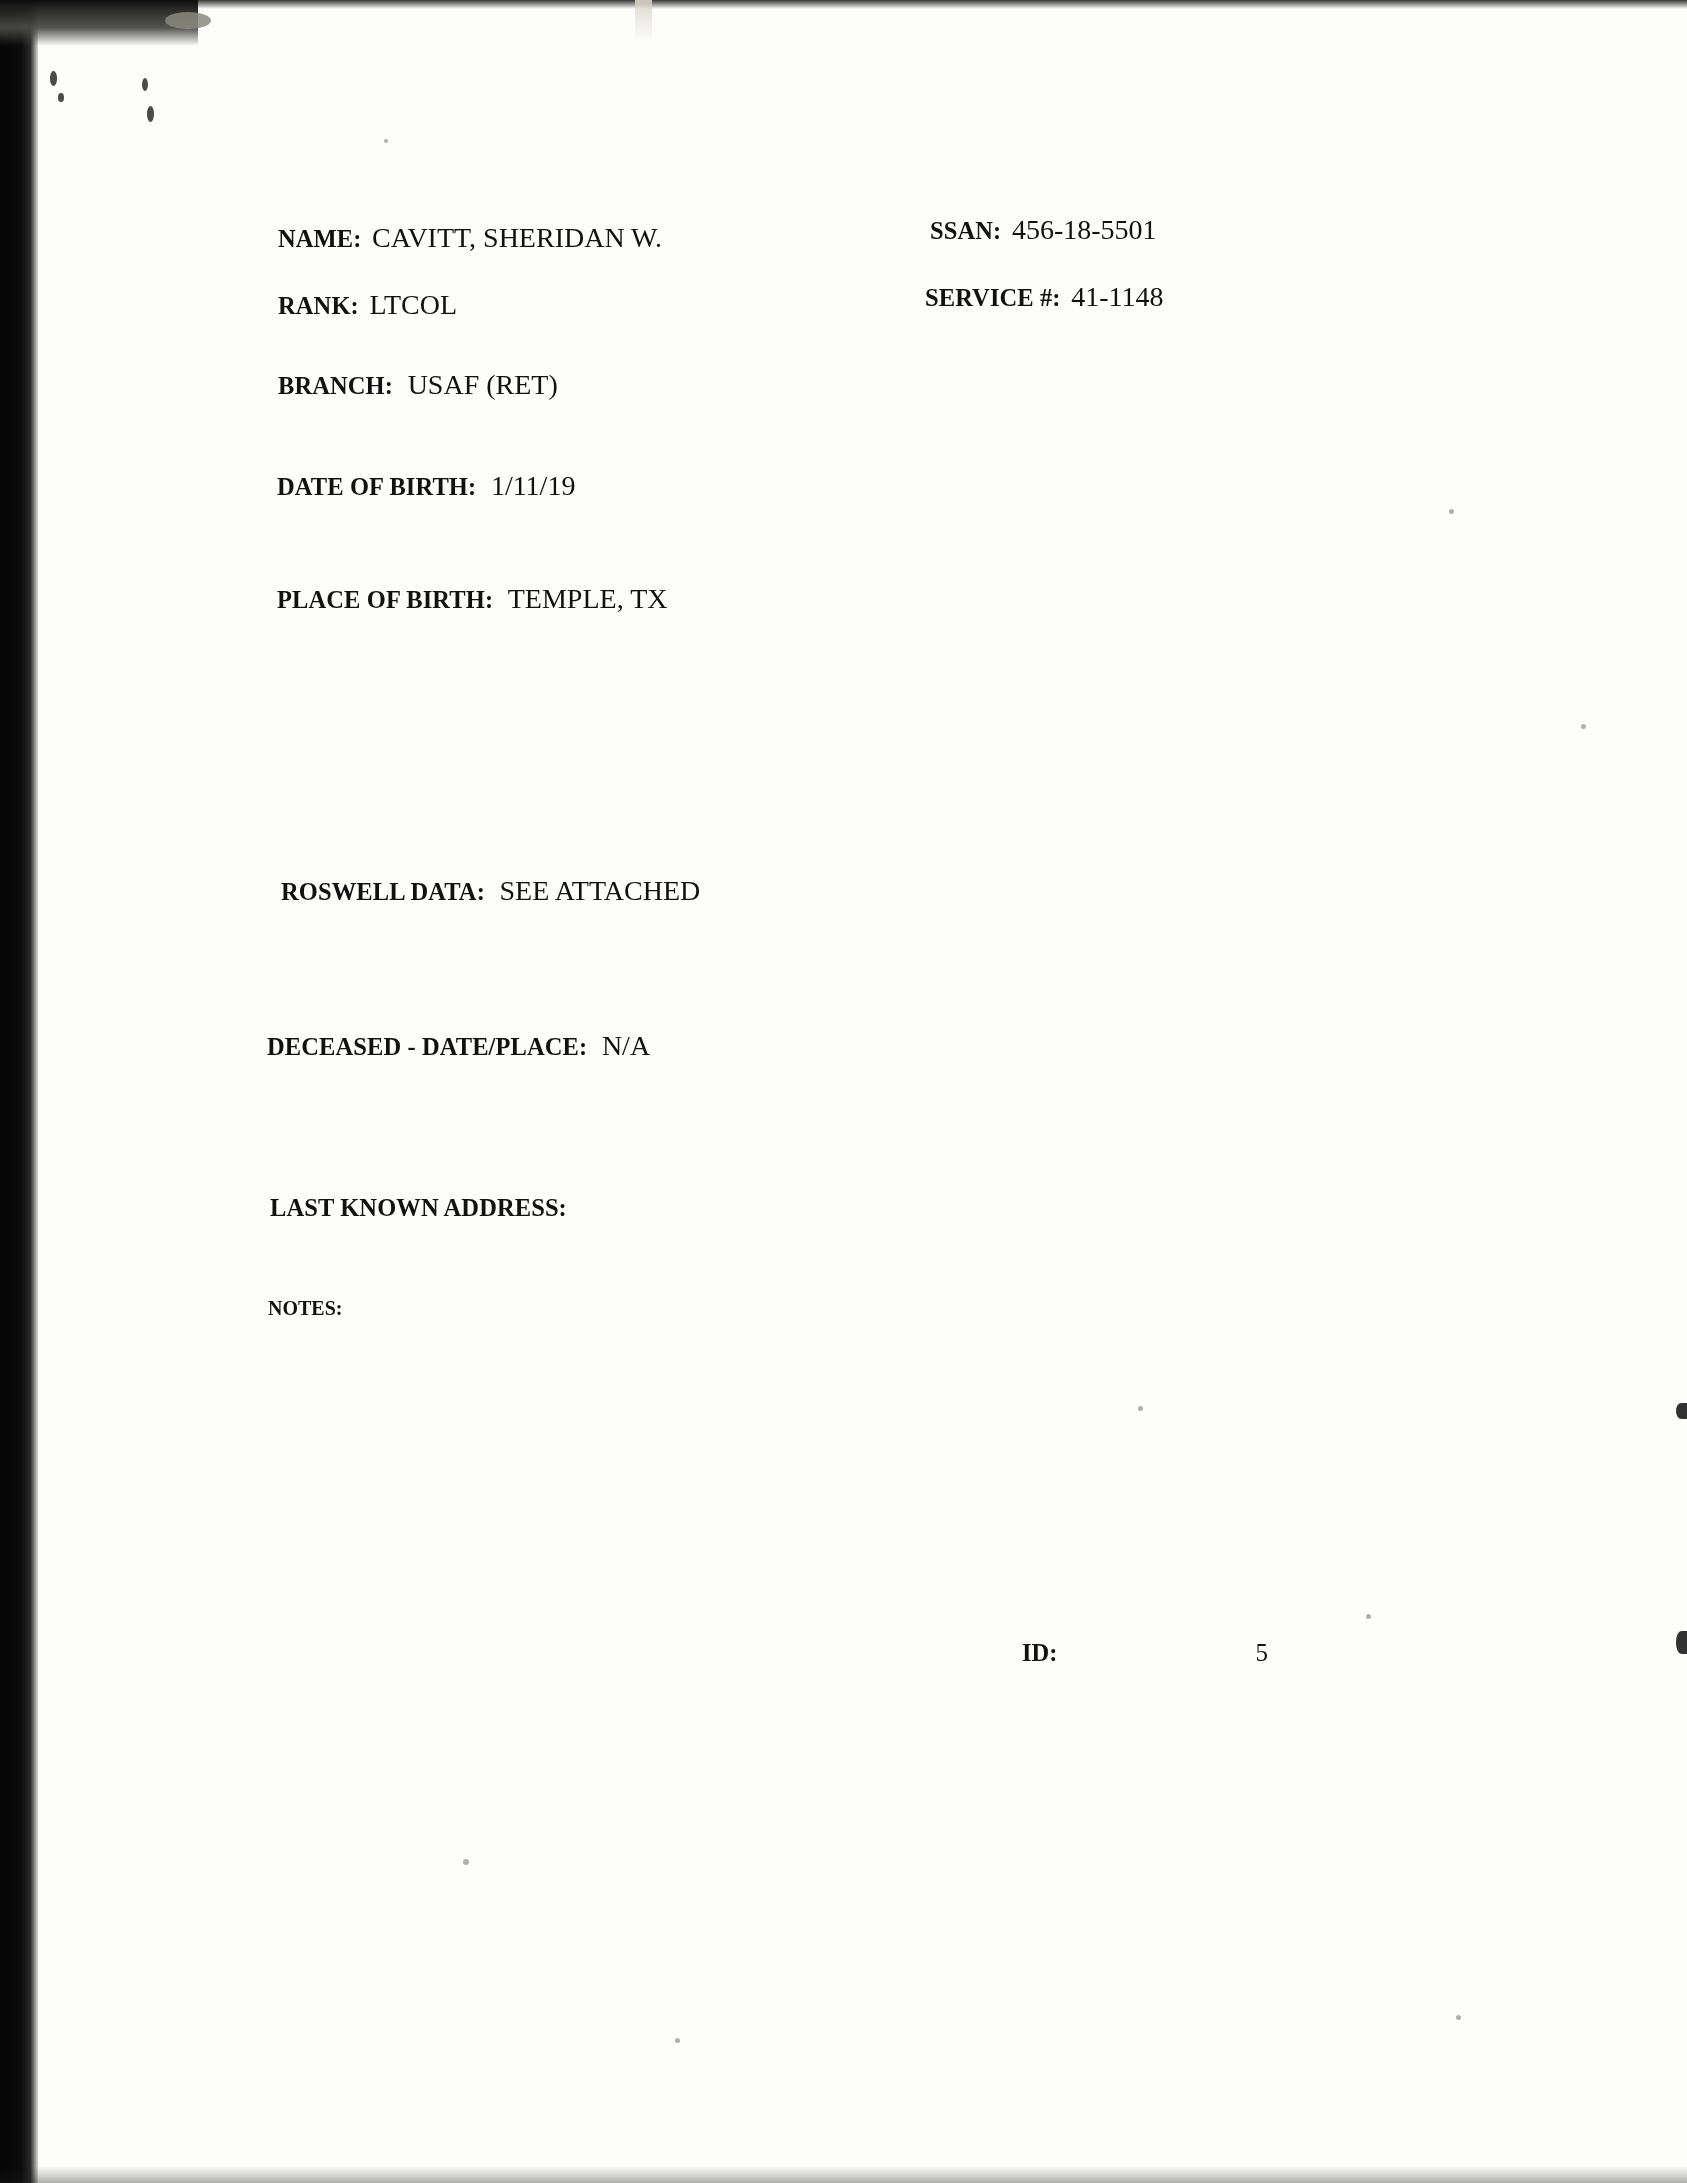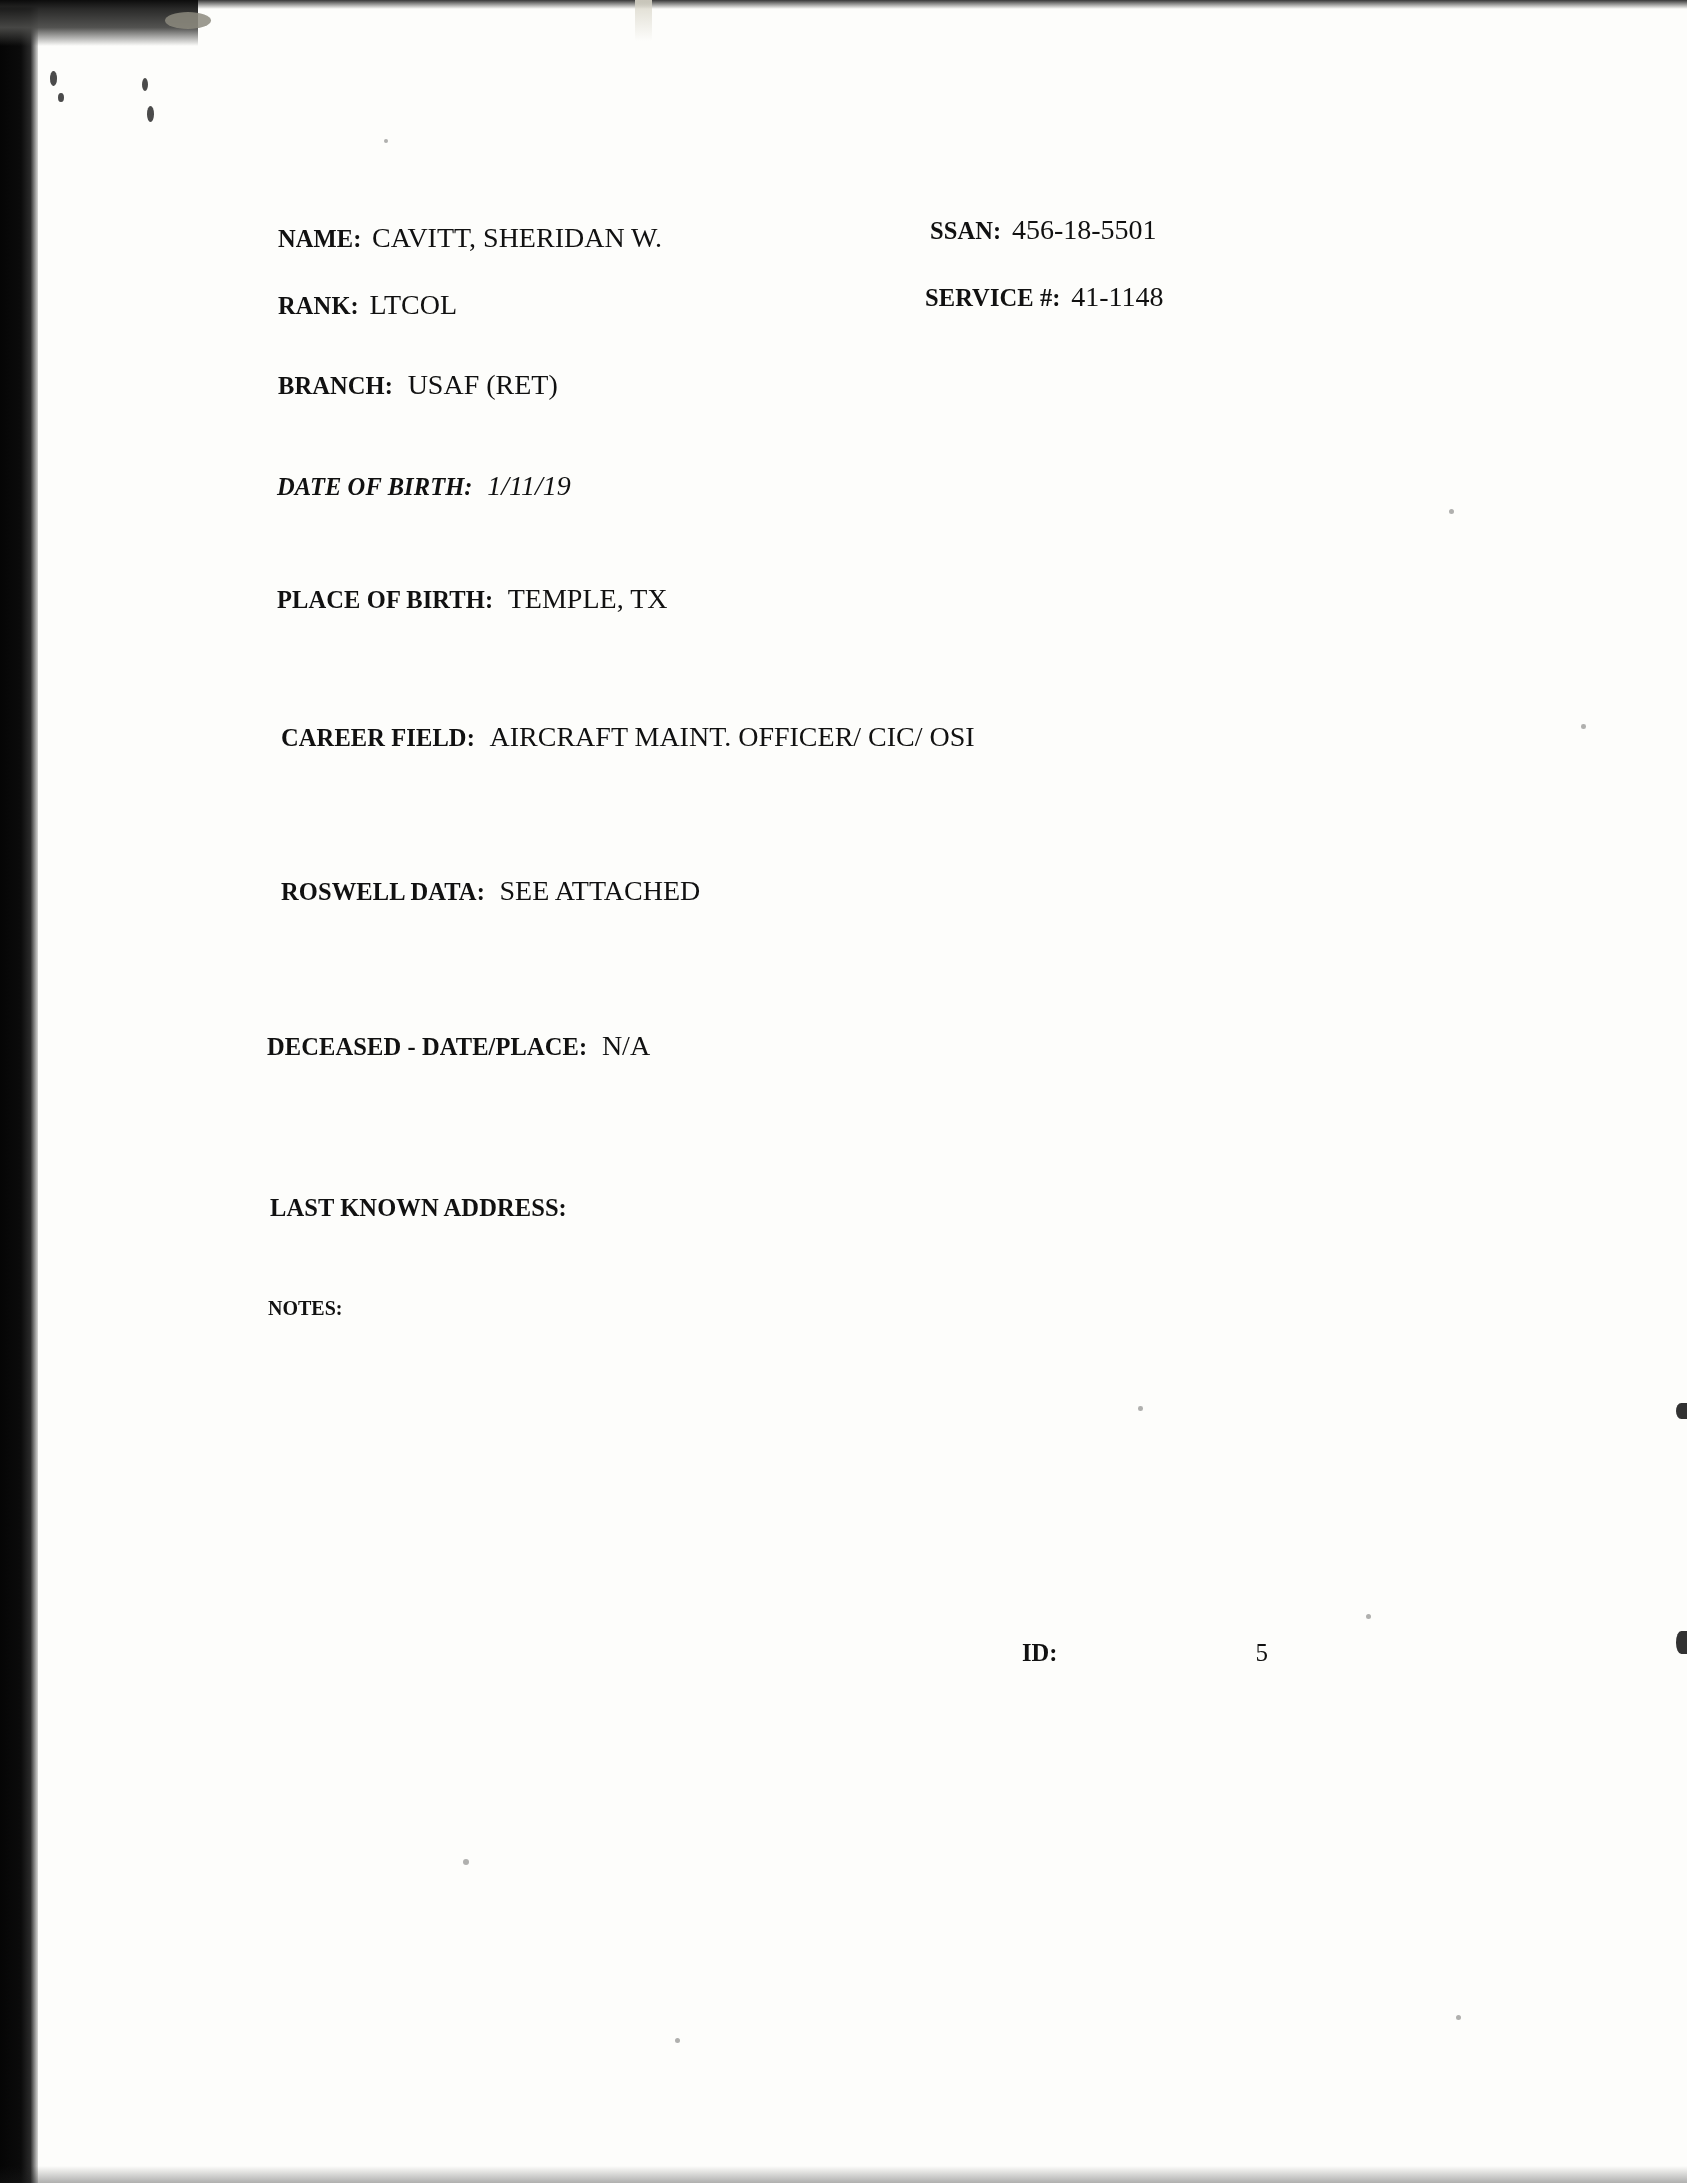--- a/index.html
+++ b/index.html
@@ -174,31 +174,28 @@
   </div>
 
   <div class="row" style="left:925px; top:281px;">
     <span class="lbl">SERVICE #:</span><span class="val">41-1148</span>
   </div>
 
   <div class="row" style="left:278px; top:369px;">
     <span class="lbl">BRANCH:</span><span class="val val-wide">USAF (RET)</span>
   </div>
 
-  <div class="row" style="left:277px; top:470px;font-style:italic;">
+  <div class="row" style="left:277px; top:470px;">
     <span class="lbl">DATE OF BIRTH:</span><span class="val val-wide">1/11/19</span>
   </div>
 
   <div class="row" style="left:277px; top:583px;">
     <span class="lbl">PLACE OF BIRTH:</span><span class="val val-wide">TEMPLE, TX</span>
   </div>
 
-  <div class="row" style="left:281px; top:721px;">
-    <span class="lbl">CAREER FIELD:</span><span class="val val-wide">AIRCRAFT MAINT. OFFICER/ CIC/ OSI</span>
-  </div>
 
   <div class="row" style="left:281px; top:875px;">
     <span class="lbl">ROSWELL DATA:</span><span class="val val-wide">SEE ATTACHED</span>
   </div>
 
   <div class="row" style="left:267px; top:1030px;">
     <span class="lbl">DECEASED - DATE/PLACE:</span><span class="val val-wide">N/A</span>
   </div>
 
   <div class="row" style="left:270px; top:1191px;">

